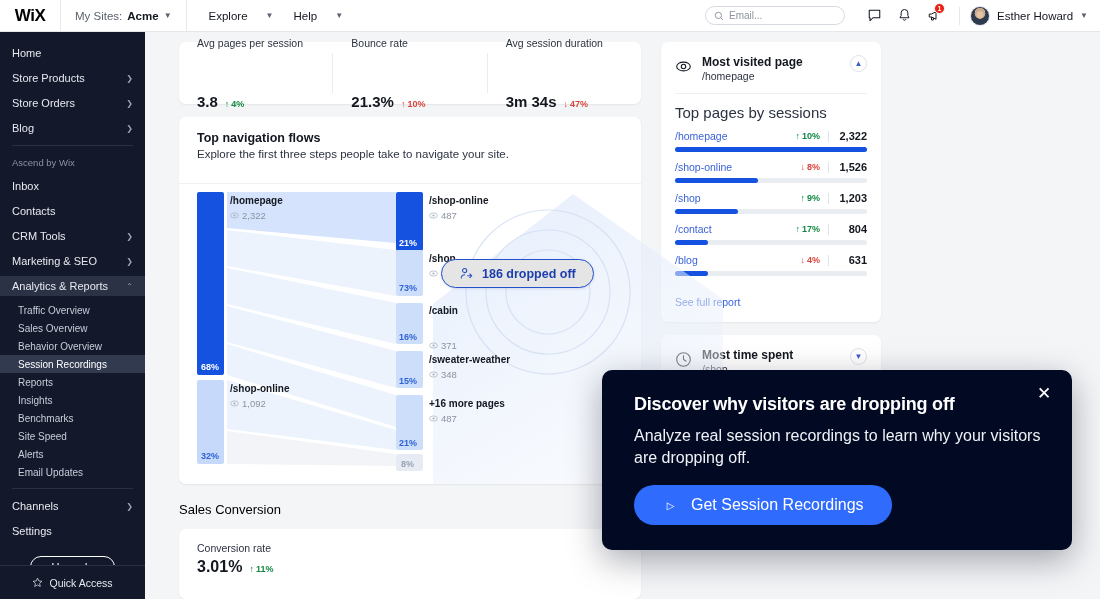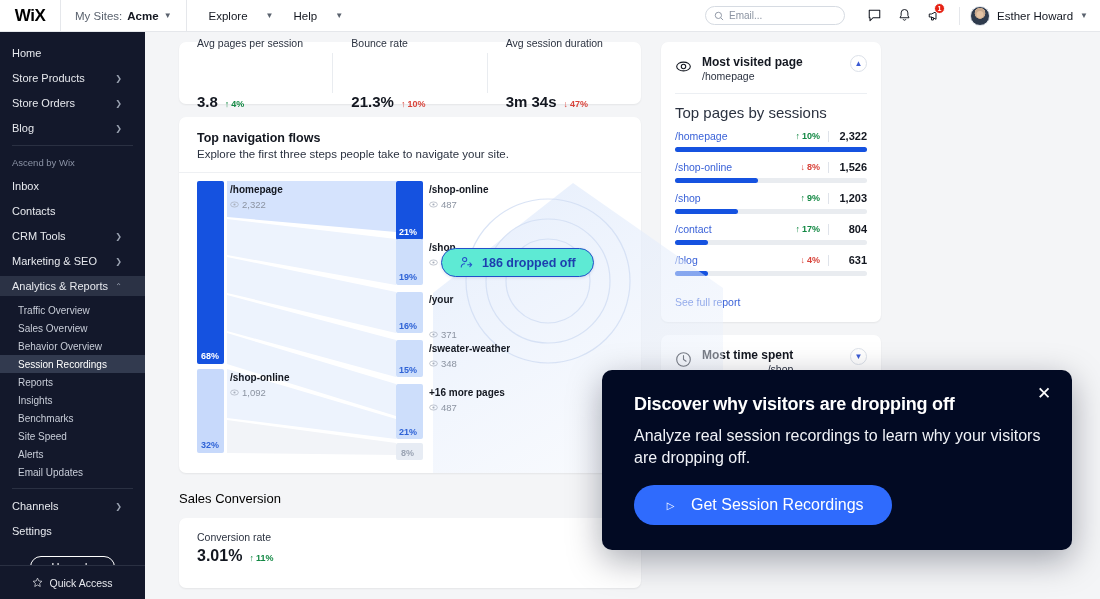--- a/index.html
+++ b/index.html
@@ -68,21 +68,21 @@
   }
 
   
   .sidebar {
     position: absolute; left: 0; top: 32px; width: 145px; height: 567px;
     background: #13182b; color: #fff; z-index: 30;
     display: flex; flex-direction: column;
   }
   .side-scroll { flex: 1; overflow: hidden; padding-top: 6px; }
   .side-item {
-    height: 20px; display: flex; align-items: center; padding: 0 23px 0 12px;
+    height: 20px; display: flex; align-items: center; padding: 0 12px 0 12px;
     font-size: 11px; color: #e7e9ee; cursor: pointer; position: relative;
     margin-bottom: 0;
   }
   .side-item.group { height: 20px; margin: 5px 0; }
   .side-item .chev { margin-left: auto; font-size: 8px; color: #9aa2b1; }
   .side-item.active { background: #2b3245; }
   .side-sub {
     height: 18px; display: flex; align-items: center; padding-left: 18px;
     font-size: 10px; color: #c8cdd8; cursor: pointer;
   }
@@ -122,42 +122,42 @@
   .kpi + .kpi { border-left: 1px solid #e9ecf0; }
   .kpi .kl { font-size: 10.5px; color: #2b3240; margin-bottom: 4px; }
   .kpi .kv { display: flex; align-items: baseline; gap: 7px; }
   .kpi .num { font-size: 15px; font-weight: 700; color: #131720; }
   .delta { font-size: 9px; font-weight: 700; display: flex; align-items: center; gap: 2px; }
   .delta.up { color: #128843; }
   .delta.down { color: #d8433a; }
 
   
   .flows-card { padding: 0; }
-  .flows-head { padding: 14px 18px 12px; border-bottom: 1px solid #eef0f3; }
+  .flows-head { padding: 14px 18px 23px; border-bottom: 1px solid #eef0f3; }
   .flows-title { font-size: 12.5px; font-weight: 700; color: #131720; }
   .flows-sub { font-size: 11.5px; color: #2b3240; margin-top: 3px; }
   .sankey { position: relative; height: 300px; }
   .sk-bar { position: absolute; border-radius: 2px; }
   .sk-pct {
     position: absolute; font-size: 9px; font-weight: 700; line-height: 1;
   }
   .sk-label { position: absolute; font-size: 10px; font-weight: 700; color: #131720; }
   .sk-count {
     position: absolute; font-size: 9.5px; color: #8b93a1;
     display: flex; align-items: center; gap: 3px;
   }
   .sk-flow { position: absolute; left: 0; top: 0; }
 
   .spotlight {
     position: absolute; left: 244px; top: 0px; width: 300px; height: 300px;
     pointer-events: none;
   }
   .dropped-btn {
     position: absolute; left: 262px; top: 75px;
-    border: 1.4px solid #2351c9; border-radius: 16px; background: #5eead4;
+    border: 1.4px solid #2351c9; border-radius: 16px; background: #e5e5e5;
     padding: 6px 17px; display: flex; align-items: center; gap: 8px;
     font-size: 12.5px; font-weight: 700; color: #1c3fae; cursor: pointer;
     box-shadow: 0 1px 3px rgba(20,40,120,.12);
   }
 
   .section-title { font-size: 13px; font-weight: 400; color: #000000; margin: 18px 0 12px 0; }
   .bottom-row { display: flex; gap: 20px; }
   .bot-card { width: 462px; height: 70px; padding: 13px 18px; }
   .bot-card2 { width: 220px; height: 70px; padding: 13px 18px; }
   .bot-l { font-size: 10.5px; color: #2b3240; }
@@ -463,33 +463,33 @@
             <div class="sk-label" style="left:250px; top:11px;">/shop-online</div>
             <div class="sk-count" style="left:250px; top:26px;">
               <svg width="9" height="9" viewBox="0 0 14 14">
                 <ellipse cx="7" cy="7" rx="6" ry="4" fill="none" stroke="#a7aebb" stroke-width="1.1"></ellipse>
                 <circle cx="7" cy="7" r="1.7" fill="#a7aebb"></circle>
               </svg>
               <span>487</span>
             </div>
 
             <div class="sk-bar" style="left:217px; top:66px; width:27px; height:46px; background:#cddefb;"></div>
-            <div class="sk-pct" style="left:220px; top:100px; color:#2f63d6;">19%</div>
+            <div class="sk-pct" style="left:220px; top:100px; color:#2f63d6;">73%</div>
             <div class="sk-label" style="left:250px; top:69px;">/shop</div>
             <div class="sk-count" style="left:250px; top:84px;">
               <svg width="9" height="9" viewBox="0 0 14 14">
                 <ellipse cx="7" cy="7" rx="6" ry="4" fill="none" stroke="#a7aebb" stroke-width="1.1"></ellipse>
                 <circle cx="7" cy="7" r="1.7" fill="#a7aebb"></circle>
               </svg>
               <span>441</span>
             </div>
 
             <div class="sk-bar" style="left:217px; top:119px; width:27px; height:41px; background:#cddefb;"></div>
             <div class="sk-pct" style="left:220px; top:149px; color:#2f63d6;">16%</div>
-            <div class="sk-label" style="left:250px; top:121px;">/your</div>
+            <div class="sk-label" style="left:250px; top:121px;">/cabin</div>
             <div class="sk-count" style="left:250px; top:136px;margin-top:20px;">
               <svg width="9" height="9" viewBox="0 0 14 14">
                 <ellipse cx="7" cy="7" rx="6" ry="4" fill="none" stroke="#a7aebb" stroke-width="1.1"></ellipse>
                 <circle cx="7" cy="7" r="1.7" fill="#a7aebb"></circle>
               </svg>
               <span>371</span>
             </div>
 
             <div class="sk-bar" style="left:217px; top:167px; width:27px; height:37px; background:#cddefb;"></div>
             <div class="sk-pct" style="left:220px; top:193px; color:#2f63d6;">15%</div>
@@ -641,21 +641,21 @@
               </span>
             </div>
             <div class="track">
                 <div class="fill" style="width:17%"></div>
               </div>
           </div>
 
           <span class="see-full">See full report</span>
         </div>
 
-        <div class="card panel" style="padding-bottom:13px;text-align:right;">
+        <div class="card panel" style="padding-bottom:13px;">
           <div class="panel-head">
             <svg width="17" height="17" viewBox="0 0 20 20" style="margin-top:3px">
               <circle cx="10" cy="10" r="8" fill="none" stroke="#131720" stroke-width="1.3"></circle>
               <path d="M10 5.5V10l3 2" fill="none" stroke="#131720" stroke-width="1.3" stroke-linecap="round"></path>
             </svg>
             <div>
               <div class="panel-ttl">Most time spent</div>
               <div class="panel-sub">/shop</div>
             </div>
             <div class="collapse-btn">▼</div>

